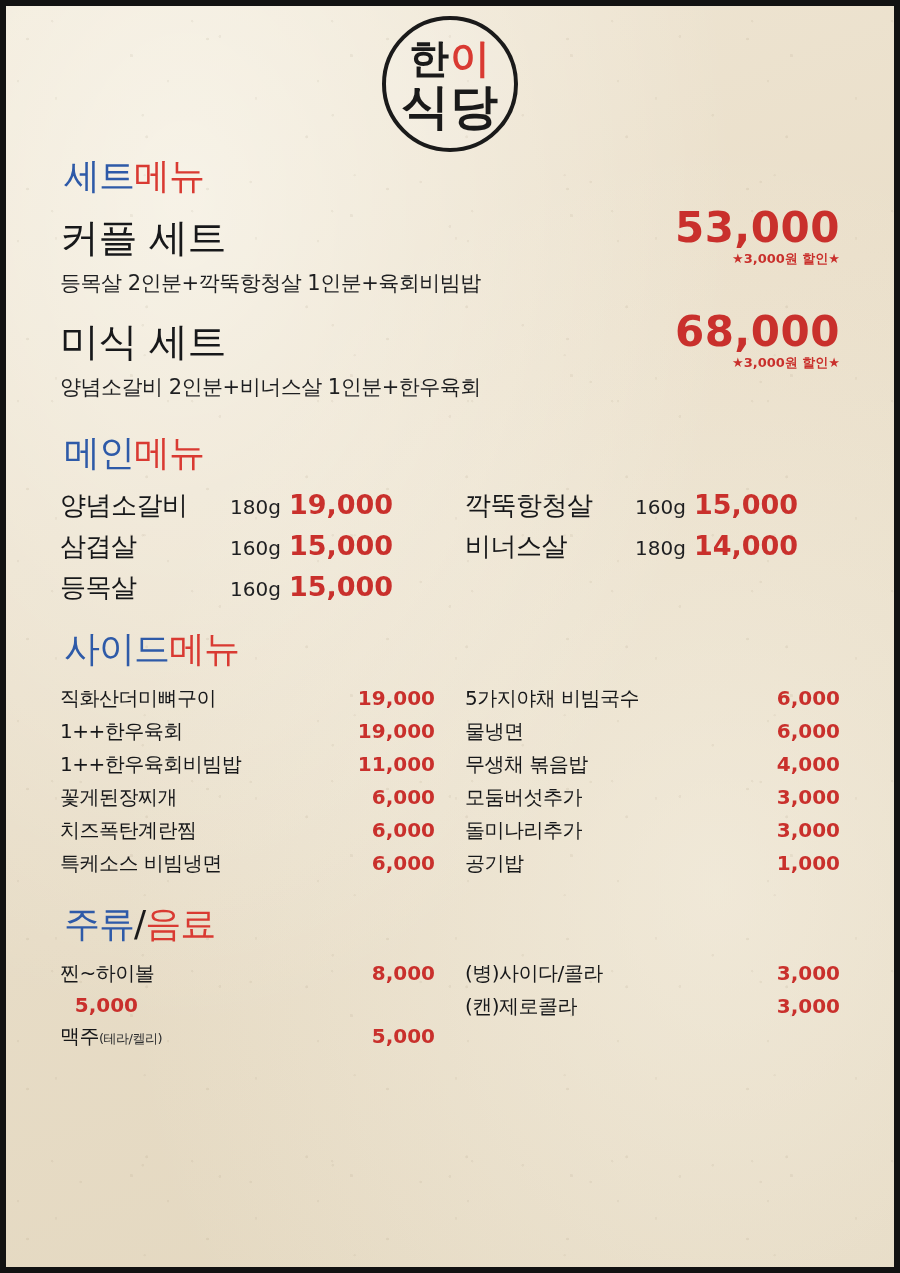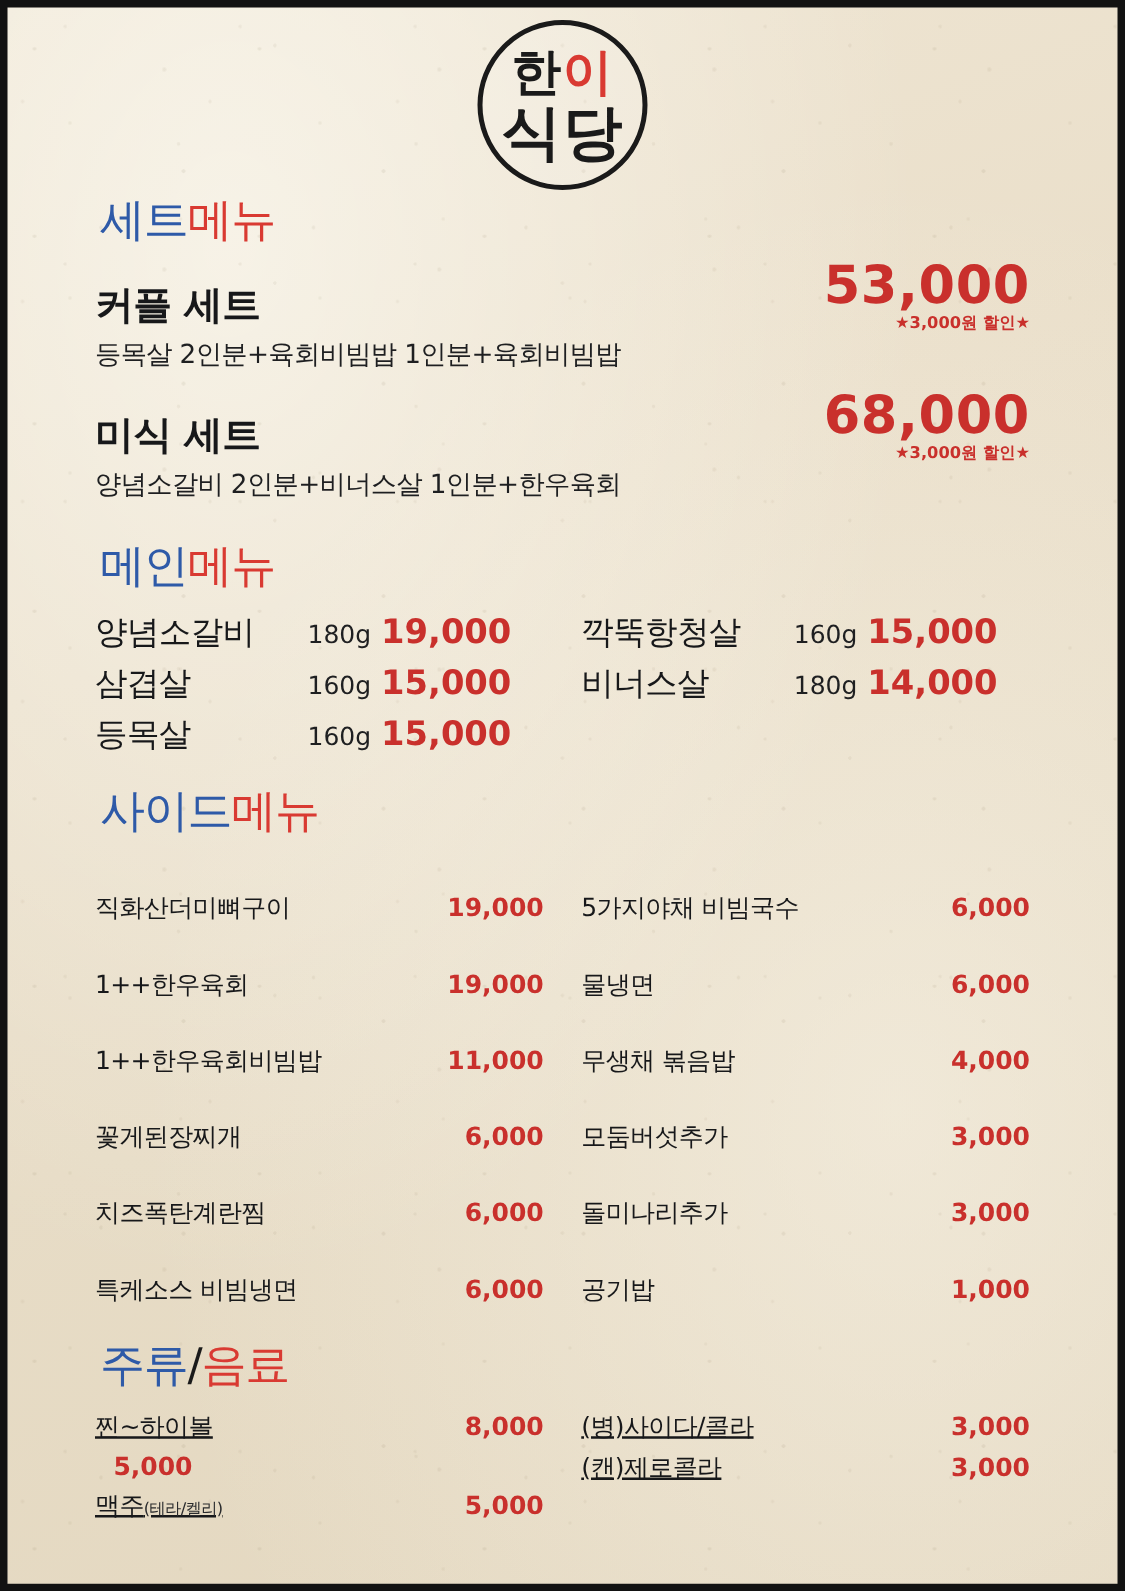--- a/index.html
+++ b/index.html
@@ -34,21 +34,21 @@
       radial-gradient(circle at 72% 52%, rgba(120,100,70,0.08) 0 1.2px, transparent 1.6px),
       radial-gradient(circle at 88% 77%, rgba(120,100,70,0.10) 0 1.3px, transparent 1.7px),
       radial-gradient(circle at 25% 66%, rgba(120,100,70,0.07) 0 1.1px, transparent 1.5px),
       radial-gradient(circle at 44% 88%, rgba(120,100,70,0.09) 0 1.2px, transparent 1.6px),
       radial-gradient(circle at 66% 94%, rgba(120,100,70,0.07) 0 1.0px, transparent 1.4px),
       radial-gradient(circle at 8% 47%, rgba(120,100,70,0.08) 0 1.1px, transparent 1.5px),
       radial-gradient(circle at 93% 16%, rgba(120,100,70,0.08) 0 1.2px, transparent 1.6px);
     background-size: 180px 150px, 140px 190px, 220px 160px, 190px 210px, 160px 170px, 200px 140px, 170px 200px, 210px 180px, 150px 160px, 230px 190px;
     opacity: 0.9;
   }
-  .content { position: relative; z-index: 2; padding: 0 56px; }
+  .content { position: relative; z-index: 2; padding: 0 40px; }
 
   
   .logo-wrap { display: flex; justify-content: center; padding-top: 10px; }
   .logo {
     width: 136px; height: 136px;
     border: 4px solid #1a1a1a;
     border-radius: 50%;
     display: flex; flex-direction: column;
     align-items: center; justify-content: center;
     background: rgba(255,255,255,0.12);
@@ -65,21 +65,21 @@
     font-weight: normal;
     letter-spacing: -1px;
     margin: 0 0 6px 18px;
   }
   .sec-head .a { color: #2e5aa8; }
   .sec-head .b { color: #d93a32; }
 
   
   .set-block { margin: 0 0 14px 0; padding: 0 14px; }
   .set-row { display: flex; align-items: flex-end; justify-content: space-between; }
-  .set-name { font-size: 31px; font-weight: bold; color: #17181a; letter-spacing: -0.5px; }
+  .set-name { font-size: 39px; font-weight: normal; color: #17181a; letter-spacing: -0.5px; }
   .set-price-wrap { text-align: right; line-height: 1; }
   .set-price { font-size: 42px; font-weight: bold; color: #c9302c; letter-spacing: 0.5px; }
   .set-badge { font-size: 13px; color: #c9302c; font-weight: bold; margin-top: 3px; }
   .set-desc { font-size: 21px; color: #1e1f21; margin-top: 4px; letter-spacing: -0.5px; }
 
   
   .main-grid {
     display: grid;
     grid-template-columns: 1fr 1fr;
     column-gap: 30px;
@@ -95,37 +95,36 @@
   .side-grid {
     display: grid;
     grid-template-columns: 1fr 1fr;
     column-gap: 30px;
     padding: 2px 14px 0 14px;
   }
   .side-col { display: flex; flex-direction: column; }
   .side-row {
     display: flex; justify-content: space-between; align-items: baseline;
     padding: 3px 0;
-    margin-top: 28px;
   }
   .side-name { font-size: 20px; color: #17181a; letter-spacing: -0.5px; }
   .side-price { font-size: 20px; font-weight: bold; color: #c9302c; min-width: 78px; text-align: right; }
 
   
   .drink-grid {
     display: grid;
     grid-template-columns: 1fr 1fr;
     column-gap: 30px;
     padding: 2px 14px 0 14px;
   }
   .drink-row {
     display: flex; justify-content: space-between; align-items: baseline;
     padding: 3px 0;
   }
-  .drink-name { font-size: 20px; color: #17181a; letter-spacing: -0.5px; text-decoration: underline; }
+  .drink-name { font-size: 20px; color: #17181a; letter-spacing: -0.5px; }
   .drink-name .sub { font-size: 13px; color: #2a2b2d; }
   .drink-price { font-size: 20px; font-weight: bold; color: #c9302c; min-width: 78px; text-align: right; }
   .sp-14 { height: 14px; }
   .sp-20 { height: 20px; }
 </style>
 </head>
 <body>
 
 <div class="page">
   <div class="content">
@@ -142,21 +141,21 @@
     </div>
 
     <div class="set-block">
       <div class="set-row">
         <div class="set-name">커플 세트</div>
         <div class="set-price-wrap">
           <div class="set-price">53,000</div>
           <div class="set-badge">★3,000원 할인★</div>
         </div>
       </div>
-      <div class="set-desc">등목살 2인분+육회비빔밥 1인분+육회비빔밥</div>
+      <div class="set-desc">등목살 2인분+깍뚝항청살 1인분+육회비빔밥</div>
     </div>
 
     <div class="set-block">
       <div class="set-row">
         <div class="set-name">미식 세트</div>
         <div class="set-price-wrap">
           <div class="set-price">68,000</div>
           <div class="set-badge">★3,000원 할인★</div>
         </div>
       </div>

